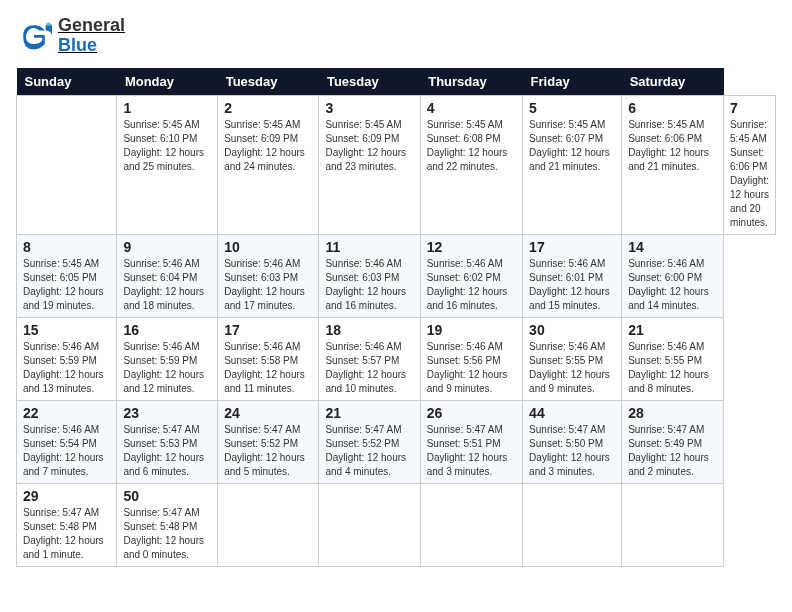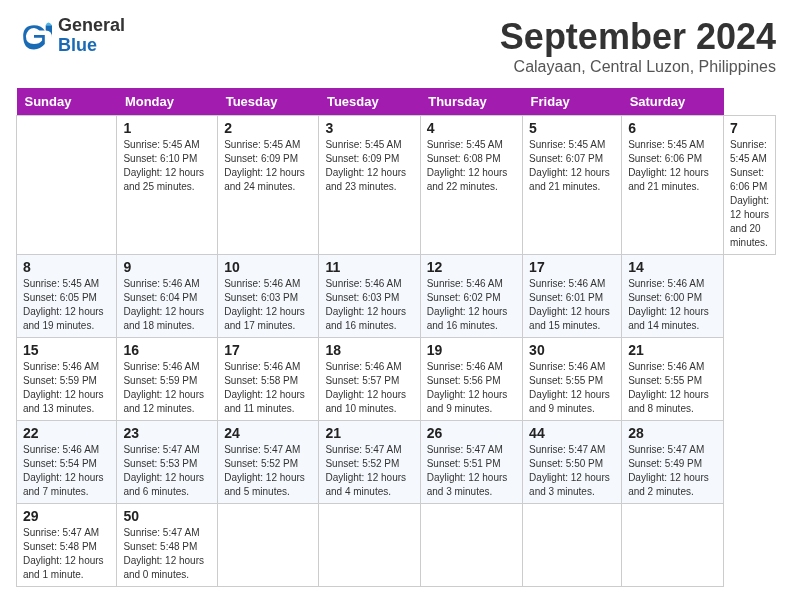--- a/index.html
+++ b/index.html
@@ -8,20 +8,21 @@
       background: #fff;
       width: 792px;
       min-height: 612px;
       padding: 16px;
     }
     .header-section {
       display: flex;
       justify-content: space-between;
       align-items: flex-start;
       margin-bottom: 12px;
+      text-decoration: underline;
     }
     .logo {
       display: flex;
       align-items: center;
       gap: 6px;
     }
     .logo-text {
       font-size: 18px;
       font-weight: bold;
       line-height: 1.1;
@@ -43,21 +44,21 @@
     .calendar-subtitle {
       font-size: 16px;
       color: #555;
     }
     table {
       width: 100%;
       border-collapse: collapse;
       font-size: 11px;
     }
     thead th {
-      background: #a21caf;
+      background: #0f172a;
       color: white;
       padding: 6px 8px;
       text-align: left;
       font-size: 13px;
       font-weight: bold;
     }
     td {
       border: 1px solid #ccc;
       vertical-align: top;
       padding: 4px 6px;
@@ -94,24 +95,20 @@
     <svg class="logo-icon" viewBox="0 0 40 40" xmlns="http://www.w3.org/2000/svg">
       <path d="M8 20 Q8 8 20 8 Q28 8 32 14 L26 14 Q23 11 20 11 Q13 11 11 20 Q11 29 20 29 Q26 29 29 25 L29 22 L20 22 L20 19 L32 19 L32 29 Q27 35 20 35 Q8 35 8 20Z" fill="#1a6bb5"></path>
       <path d="M33 8 L40 8 L40 22 Q40 14 33 14 Z" fill="#1a6bb5"></path>
       <path d="M36 5 Q38 5 40 8 L33 8 Q34 5 36 5Z" fill="#4db8e8"></path>
     </svg>
     <div class="logo-text">
       <span class="logo-general">General</span><br>
       <span class="logo-blue">Blue</span>
     </div>
   </div>
-  <div class="title-block">
-    <div class="calendar-title">September 2024</div>
-    <div class="calendar-subtitle">Calayaan, Central Luzon, Philippines</div>
-  </div>
 </div>
 
 <table>
   <thead>
     <tr>
     <th>Sunday</th>
         <th>Monday</th>
         <th>Tuesday</th>
         <th>Tuesday</th>
         <th>Thursday</th>

